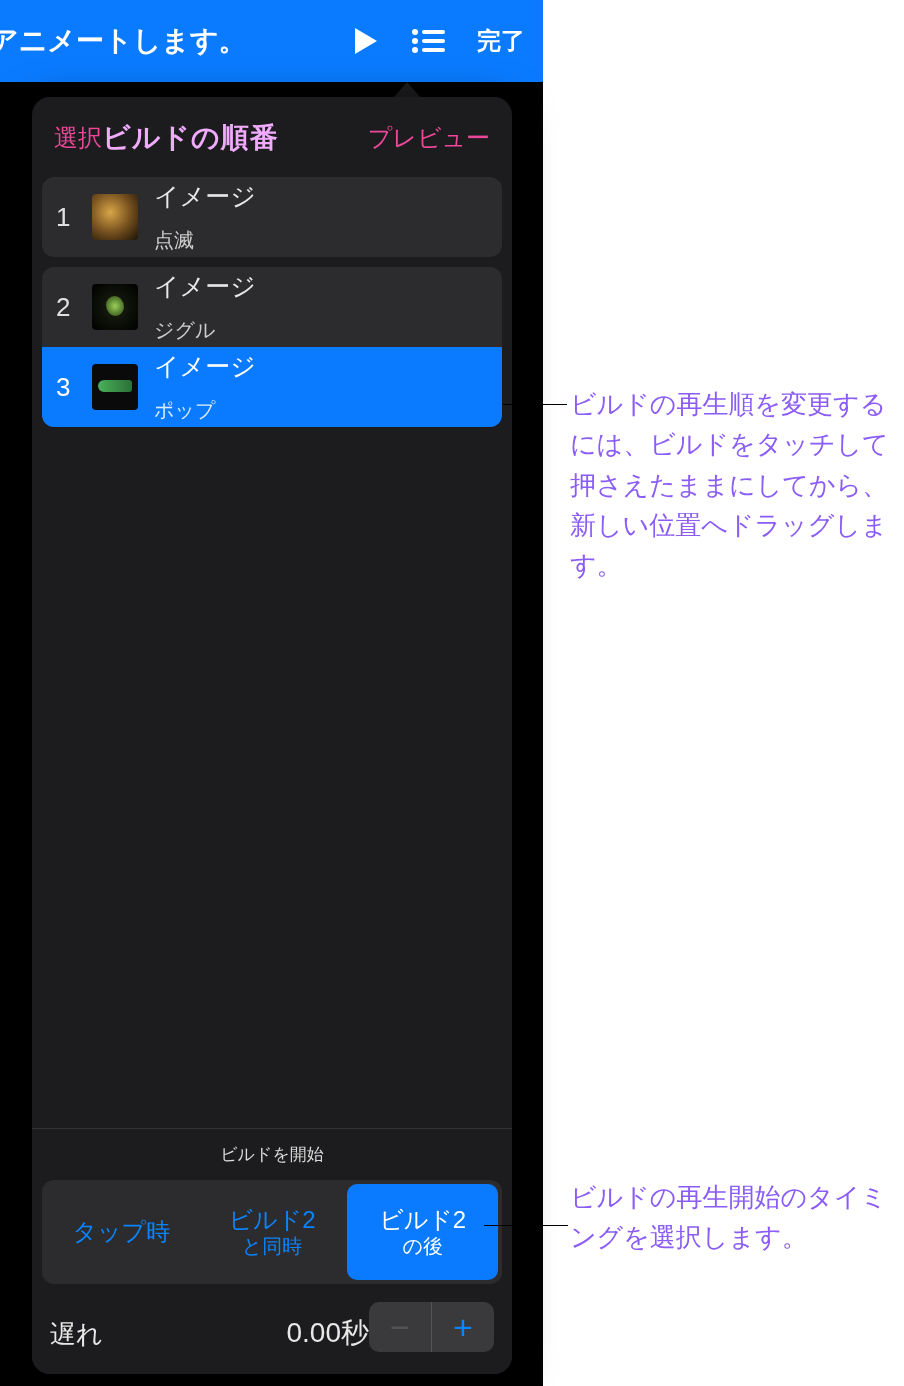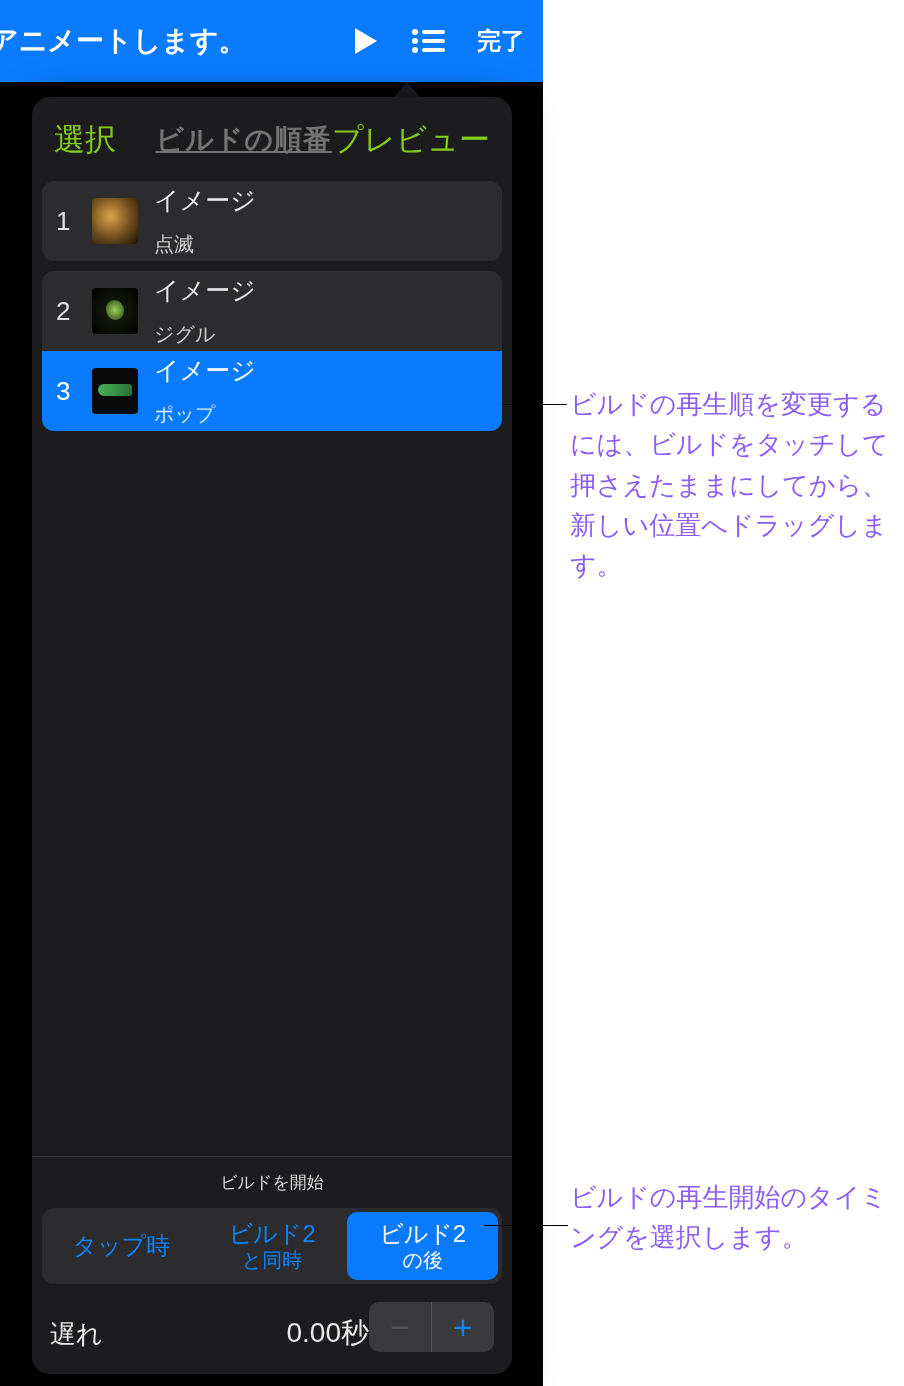--- a/index.html
+++ b/index.html
@@ -54,22 +54,22 @@
     display: flex;
     flex-direction: column;
     overflow: hidden;
     box-shadow: 0 8px 40px rgba(0,0,0,0.6);
   }
   .popover-header {
     display: flex;
     align-items: center;
     padding: 22px 22px 20px;
   }
-  .ph-left, .ph-right { font-size: 31px; color: #84cc16; }
-  .ph-title { flex: 1; text-align: right; color: #737373; font-size: 28px; font-weight: 600; letter-spacing: 1px; text-decoration: underline; }
+  .ph-left, .ph-right { font-size: 24px; color: #ec4899; }
+  .ph-title { flex: 1; text-align: left; color: #f0abfc; font-size: 28px; font-weight: 600; letter-spacing: 1px; }
 
   .build-list { padding: 0 10px; }
   .build-item {
     display: flex;
     align-items: center;
     background: #2c2c2e;
     border-radius: 12px;
     margin-bottom: 10px;
     height: 80px;
     padding: 0 14px;
@@ -101,21 +101,21 @@
     padding: 14px 10px 16px;
     background: #1c1c1e;
   }
   .start-label { text-align: center; color: #dcdcdc; font-size: 17px; margin-bottom: 14px; }
   .segmented {
     display: flex;
     gap: 0;
     background: #2c2c2e;
     border-radius: 12px;
     padding: 4px;
-    height: 76px;
+    height: 104px;
   }
   .seg {
     flex: 1;
     display: flex; flex-direction: column; align-items: center; justify-content: center;
     border-radius: 10px;
     color: #0a84ff;
     font-size: 24px;
     line-height: 1.2;
     text-align: center;
   }

